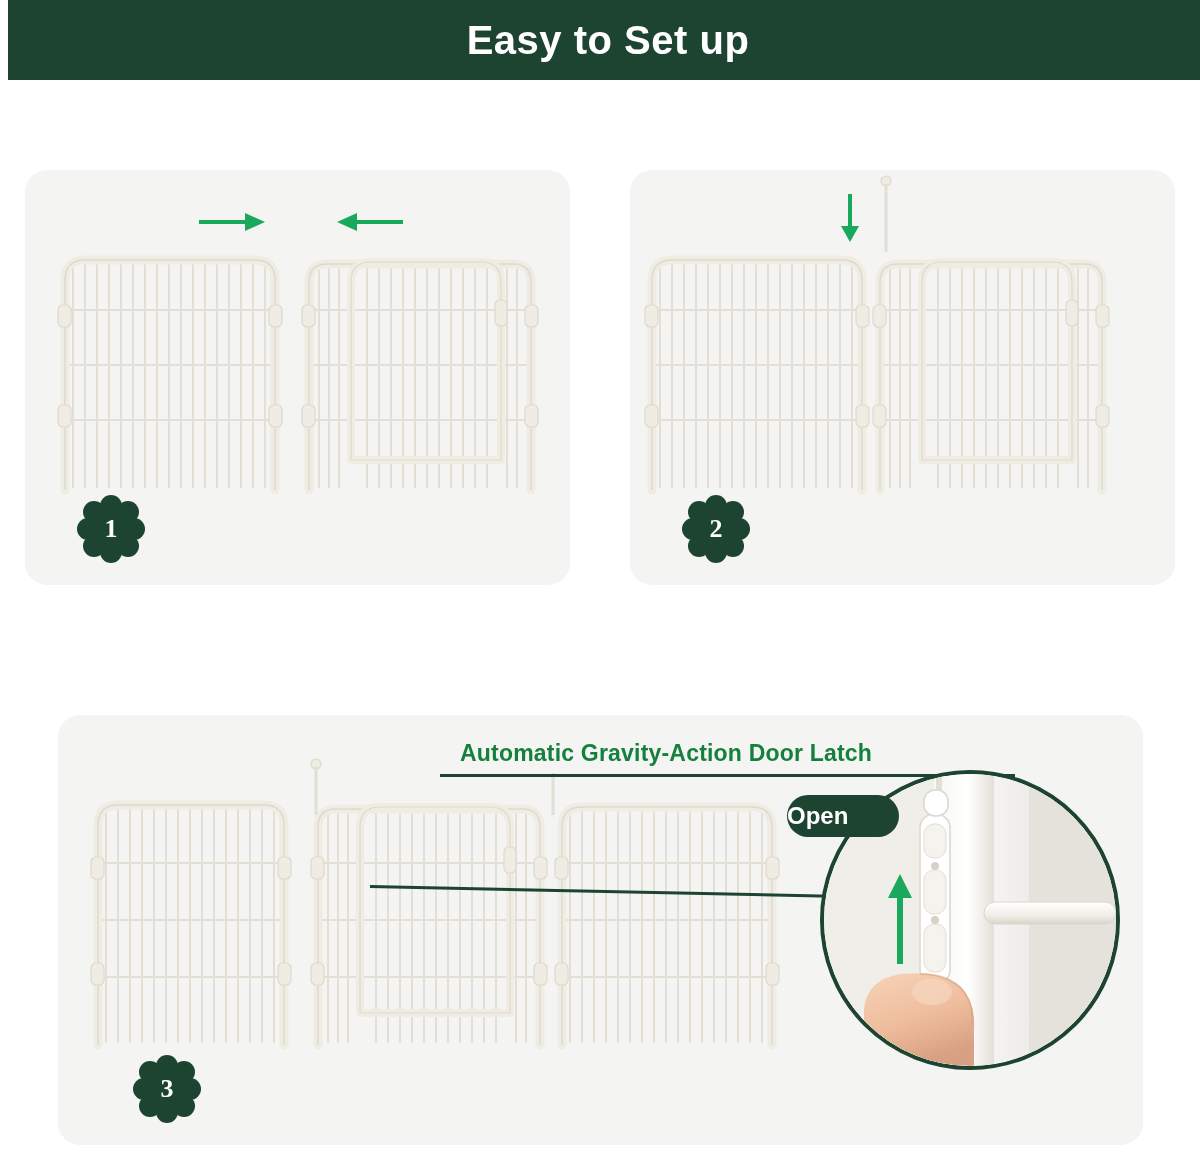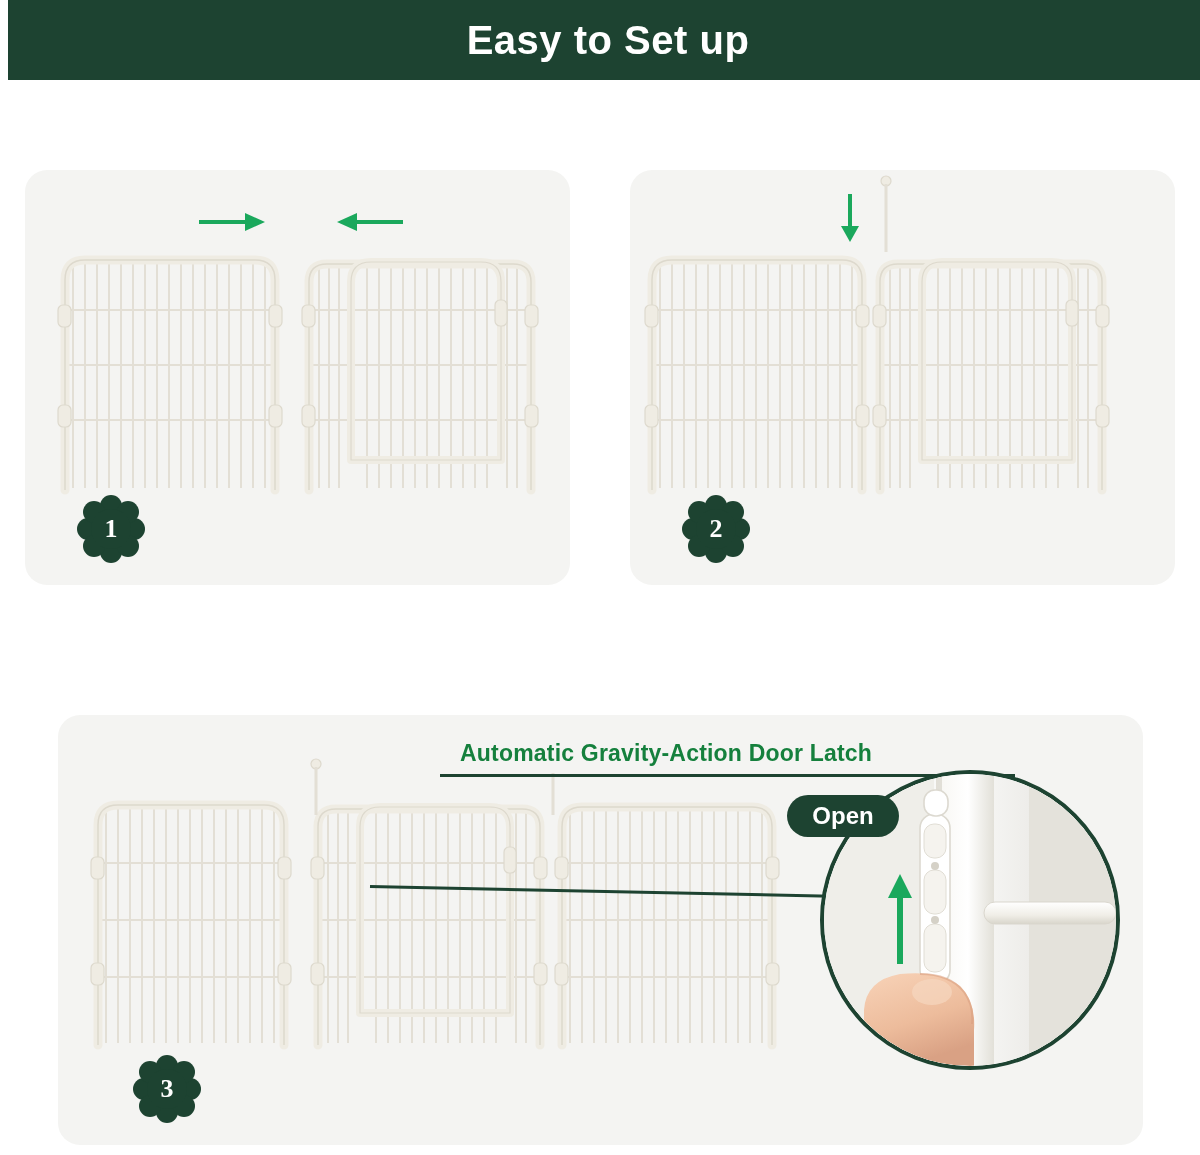--- a/index.html
+++ b/index.html
@@ -83,21 +83,21 @@
     top:774px; left:440px;
     width:575px; height:3px;
     background:#1d4331;
   }
   .open-pill {
     position:absolute;
     top:795px; left:787px;
     width:112px; height:42px;
     background:#1d4331;
     border-radius:21px;
-    display:flex; align-items:center; justify-content:center;
+    display:flex; align-items:center; 
   }
   .open-pill span {
     color:#ffffff; font-size:24px; font-weight:bold;
   }
   .circle-photo {
     position:absolute;
     top:770px; left:820px;
     width:300px; height:300px;
     border-radius:50%;
     border:4px solid #1d4331;

